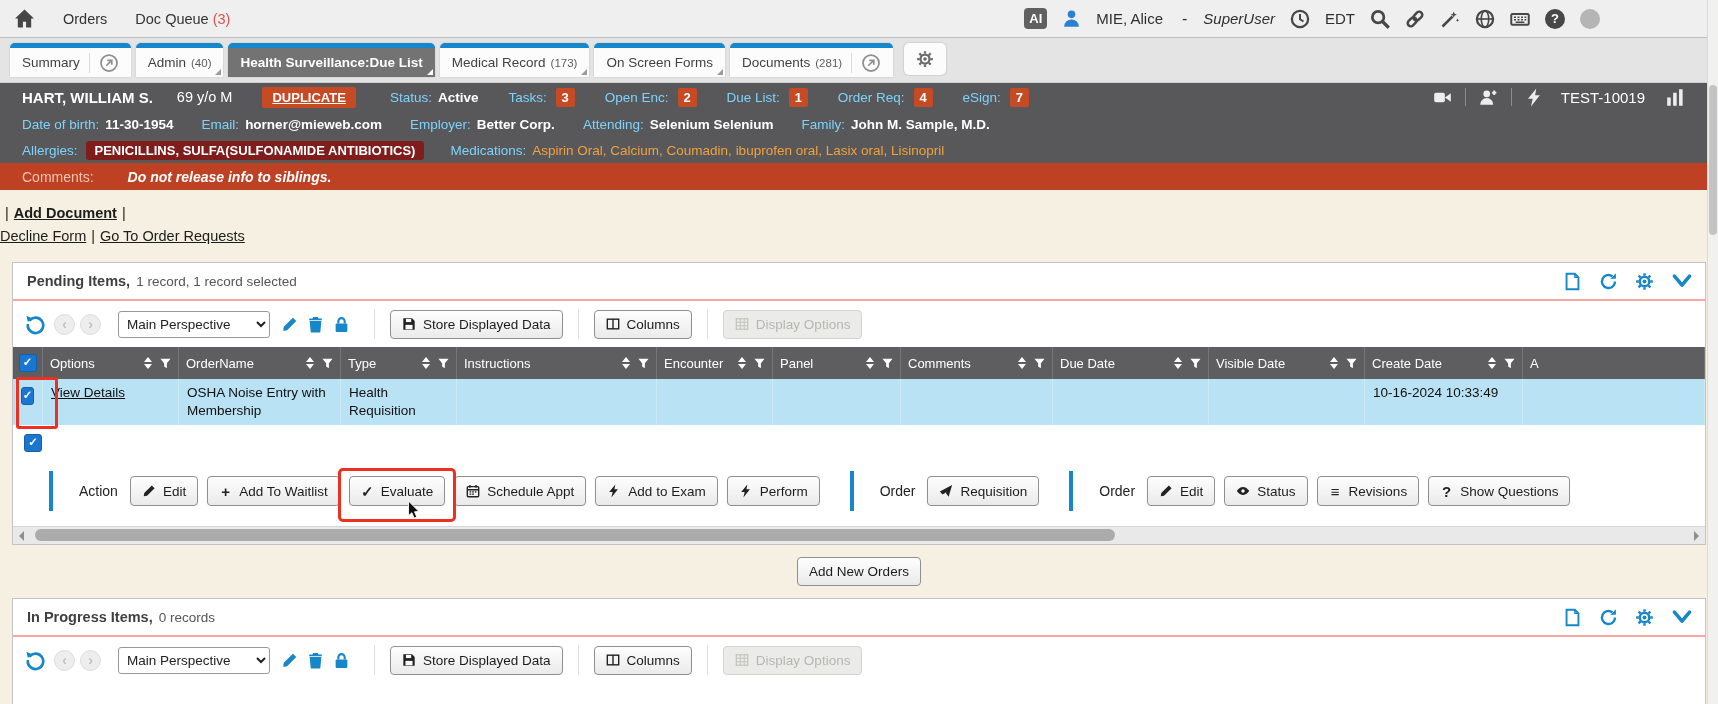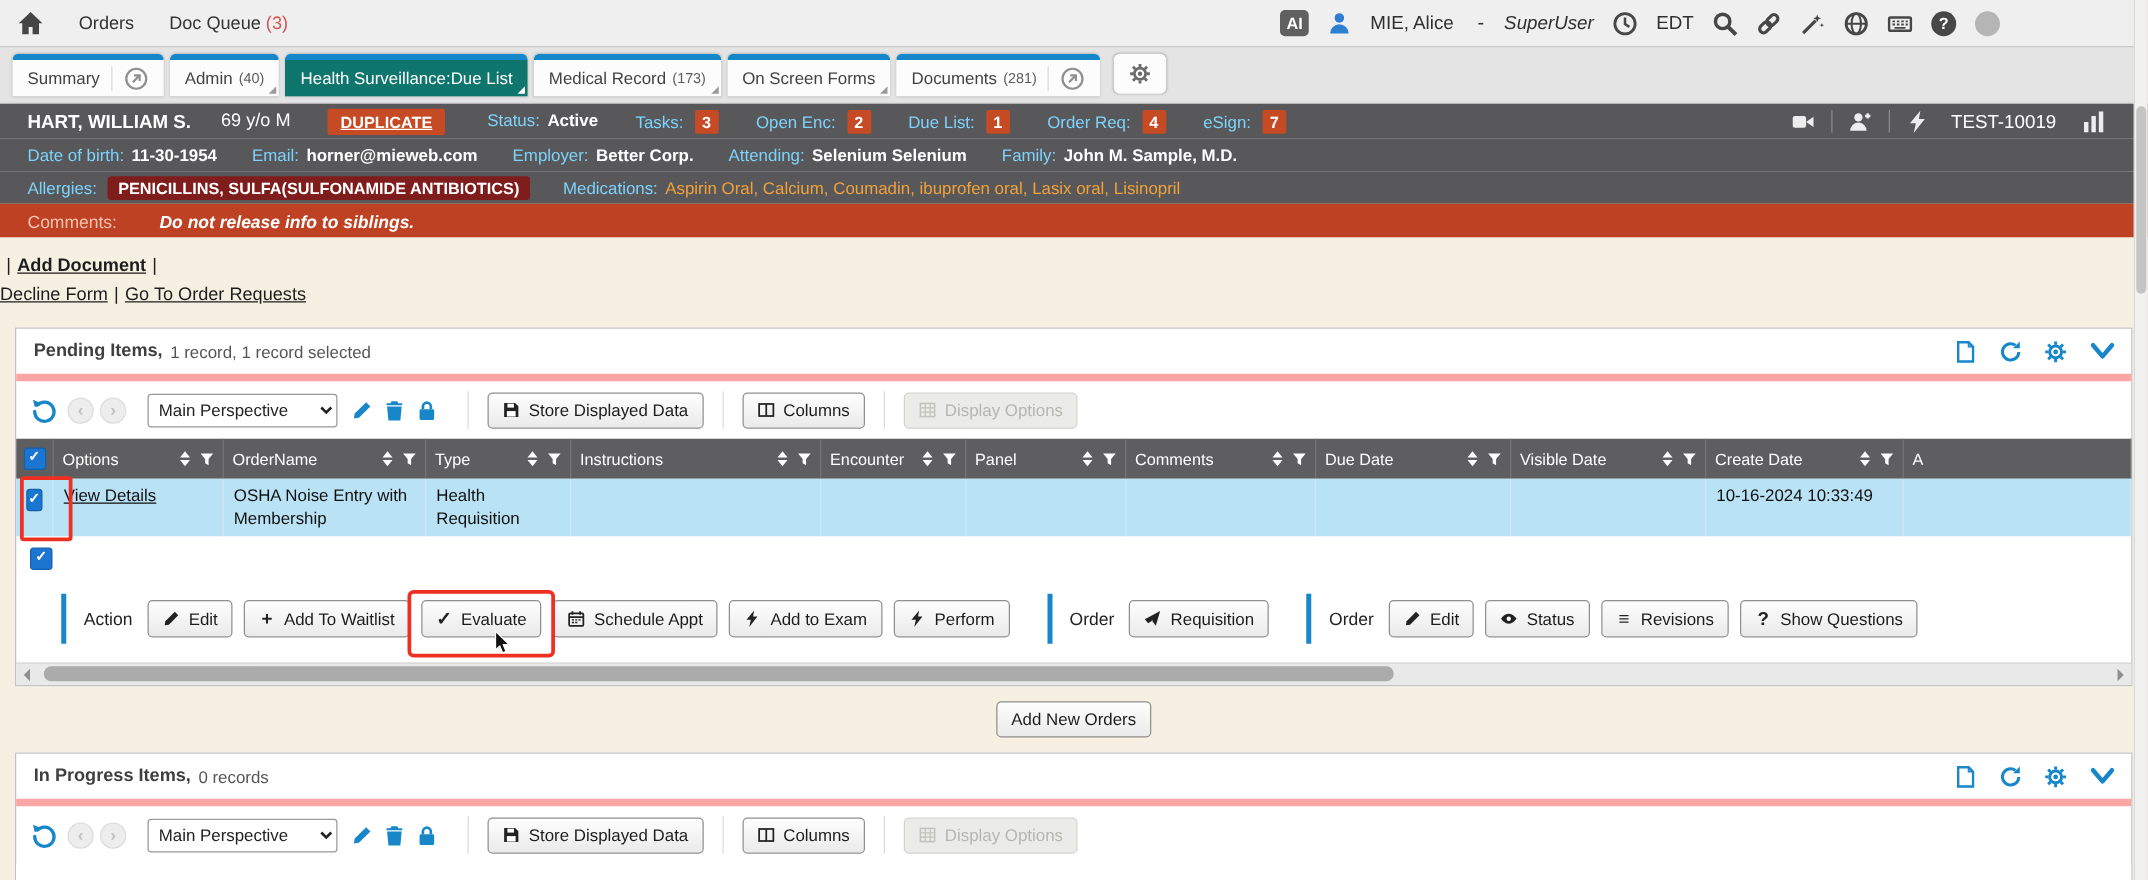--- a/index.html
+++ b/index.html
@@ -23,21 +23,21 @@
   .urole{font-size:15px;color:#2f2f2f;font-style:italic;}
   .tpico{color:#474747;cursor:pointer;}.tpico svg{width:20px;height:20px;}
   .helpc{width:20px;height:20px;border-radius:50%;background:#474747;color:#fff;font-size:13px;font-weight:bold;display:flex;align-items:center;justify-content:center;cursor:pointer;}
   .avatarc{width:20px;height:20px;border-radius:50%;background:#b5b5b5;}
 
   
   .tabrow{height:44px;background:#e4e4e4;display:flex;align-items:center;padding-left:10px;gap:5px;border-bottom:1px solid #cfcfcf;}
   .tab{position:relative;display:flex;align-items:center;height:29px;background:#fcfcfc;border-top:5px solid #1488ca;
        border-radius:5px 5px 0 0;padding:0 12px;font-size:13.5px;color:#424242;cursor:pointer;box-shadow:0 0 2px rgba(0,0,0,.18);white-space:nowrap;}
   .tab .tab-count{font-size:11.5px;color:#5c5c5c;margin-left:5px;}
-  .tab.active{background:#0f766e;border-top-color:#1488ca;color:#fff;font-weight:normal;}
+  .tab.active{background:#737373;border-top-color:#1488ca;color:#fff;font-weight:bold;}
   .tab-ext{margin-left:9px;padding-left:9px;border-left:1px solid #dadada;color:#8f8f8f;display:flex;}
   .tab-ext svg{width:20px;height:20px;}
   .tab.notch::after{content:'';position:absolute;right:2px;bottom:2px;border-style:solid;border-width:0 0 6px 6px;border-color:transparent transparent #9a9a9a transparent;}
   .tab.active.notch::after{border-color:transparent transparent #fff transparent;}
   .tab-gear{height:32px;width:42px;background:#fcfcfc;border-radius:5px;display:flex;align-items:center;justify-content:center;color:#6b6b6b;margin-left:6px;margin-bottom:3px;box-shadow:0 0 2px rgba(0,0,0,.25);cursor:pointer;}
   .tab-gear svg{width:18px;height:18px;}
 
   
   .pbar{background:#58585a;display:flex;align-items:center;padding-left:22px;color:#fff;}
   .pbar1{height:28px;font-size:14.5px;}
@@ -67,21 +67,21 @@
 
   
   .main{background:#f5f0e1;height:516px;position:relative;overflow:hidden;}
   .linkblock{padding:12px 26px 0 0;text-align:left;font-size:14.5px;color:#1d1d1d;line-height:23px;}
   .linkblock a{color:#1d1d1d;text-decoration:underline;cursor:pointer;}
   .adoc{font-weight:bold;}
   .lpipe{margin:0 5px;}
 
   .panel{margin:14px 12px 0 12px;background:#fff;border:1px solid #c3c3c3;}
   .panel2{margin-top:12px;}
-  .panel-header{display:flex;align-items:center;height:36px;padding:0 12px 0 14px;border-bottom:6px solid #fca5a5;}
+  .panel-header{display:flex;align-items:center;height:36px;padding:0 12px 0 14px;border-bottom:2px solid #fca5a5;}
   .ptitle{font-weight:bold;font-size:14.5px;color:#3f3f3f;}
   .psub{margin-left:6px;font-size:13.5px;color:#555;}
   .phicons{margin-left:auto;display:flex;align-items:center;}
   .phico{color:#1787c9;margin-left:17px;cursor:pointer;}
   .phico svg{width:19px;height:19px;}
   .chev svg{width:22px;height:22px;}
 
   .toolbar{display:flex;align-items:center;height:46px;padding:0 12px;}
   .tb-reset{color:#1787c9;margin-right:8px;cursor:pointer;}
   .tb-reset svg{width:21px;height:21px;}
@@ -111,21 +111,21 @@
   .cbcell{justify-content:center;padding:0;}
   #drow{background:#b9e2f5;min-height:44px;}
   .td{padding:5px 8px;font-size:13.5px;color:#111;border-right:1px solid #cde9f6;line-height:1.35;overflow:hidden;}
   .td.cbcell{position:relative;display:flex;justify-content:center;align-items:flex-start;padding-top:8px;overflow:visible;}
   .vdlink{text-decoration:underline;color:#111;cursor:pointer;}
   .cb{width:16px;height:16px;background:#1b76d2;border:1px solid #1360ab;border-radius:3px;color:#fff;font-size:11.5px;font-weight:bold;display:inline-flex;align-items:center;justify-content:center;line-height:1;cursor:pointer;}
   .rowcb-box{position:absolute;top:-2px;left:3px;width:36px;height:46px;border:3px solid #ee3023;border-radius:3px;pointer-events:none;z-index:5;}
   .cbrow{padding:7px 0 0 11px;height:22px;}
 
   .actionbar{display:flex;align-items:center;gap:30px;margin:12px 0 0 36px;height:50px;position:relative;}
-  .agroup{display:flex;align-items:center;gap:9px;border-left:4px solid #1787c9;padding-left:14px;height:40px;}
+  .agroup{display:flex;align-items:center;gap:9px;border-left:4px solid #1787c9;padding-left:26px;height:40px;}
   .aglabel{font-size:14px;color:#222;margin-right:3px;}
   .abtn{height:30px;}
   .hlwrap{position:relative;display:inline-flex;}
   .redbox{position:absolute;top:-8px;left:-11px;right:-11px;bottom:-16px;border:3px solid #ee3023;border-radius:5px;pointer-events:none;z-index:4;}
   .cursor{position:absolute;left:58px;top:24px;z-index:6;pointer-events:none;}
   .cursor svg{width:14px;height:21px;}
 
   .hscroll{position:relative;height:17px;background:#e9e9e9;border-top:1px solid #d6d6d6;margin-top:10px;}
   .harrow{position:absolute;top:0;bottom:0;width:17px;display:flex;align-items:center;justify-content:center;cursor:pointer;}
   .harrow.left{left:0;}.harrow.right{right:0;}

